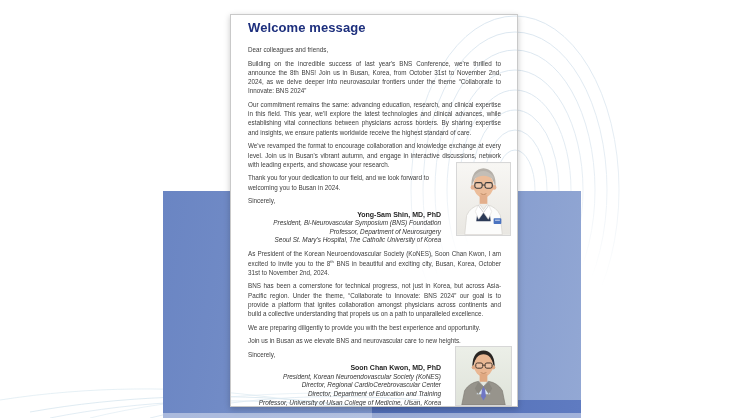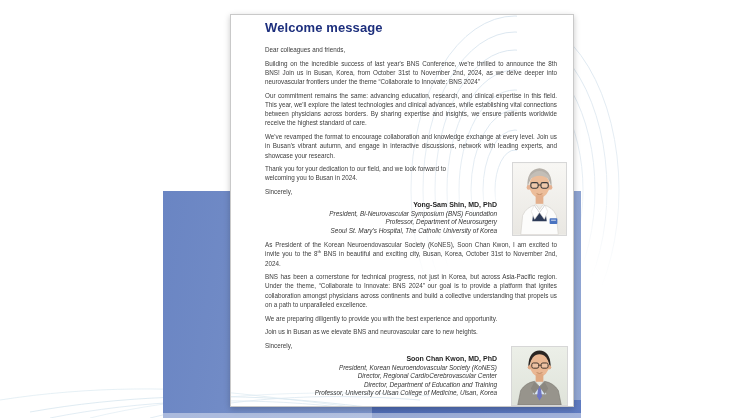--- a/index.html
+++ b/index.html
@@ -5,22 +5,22 @@
   html,body{margin:0;padding:0;background:#ffffff;}
   .stage{position:relative;width:744px;height:418px;margin:0 auto;background:#ffffff;overflow:hidden;
          font-family:"Liberation Sans", sans-serif;}
   .bg-waves{position:absolute;left:0;top:0;z-index:0;pointer-events:none;}
   .blue-panel{position:absolute;left:163px;top:191px;width:418px;height:227px;z-index:1;
               background:linear-gradient(100deg,#6a85c3 0%,#7d95cb 55%,#93a8d4 100%);}
   .blue-panel-dark{position:absolute;left:372px;top:400px;width:209px;height:18px;z-index:1;
               background:linear-gradient(90deg,#4f6cb4,#5f7bc1);}
   .blue-strip{position:absolute;left:163px;top:413px;width:418px;height:5px;z-index:1;
               background:rgba(255,255,255,0.42);}
-  .page{position:absolute;left:230px;top:14px;width:344px;height:393px;background:#ffffff;
-        border:1px solid #c9c9c9;box-shadow:0 2px 6px rgba(0,0,0,0.22);overflow:hidden;z-index:2;box-sizing:border-box;padding-left:17px;}
+  .page{position:absolute;left:230px;top:14px;width:288px;height:393px;background:#ffffff;
+        border:1px solid #c9c9c9;box-shadow:0 2px 6px rgba(0,0,0,0.22);overflow:hidden;z-index:2;box-sizing:border-box;}
   .page-waves{position:absolute;left:0;top:0;z-index:0;pointer-events:none;}
   .content{position:relative;z-index:2;height:100%;box-sizing:border-box;padding:5px 16px 0 17px;}
   .title{font-size:13px;line-height:15px;font-weight:bold;color:#1d2f7d;margin:0 0 10px 0;letter-spacing:0.1px;}
   .content p{margin:4.5px 0 0 0;font-size:6.3px;line-height:9.2px;color:#3c3c3c;text-align:justify;}
   p.left{text-align:left;}
   p.thanks{width:205px;text-align:left;}
   .sig{text-align:right;margin:4px 60px 0 0;}
   .sig .name{font-size:7px;line-height:9.5px;font-weight:bold;color:#1f1f1f;}
   .sig .line{font-size:6.4px;line-height:8.6px;font-style:italic;color:#333333;}
   sup.th{font-size:4.4px;vertical-align:super;line-height:0;}

